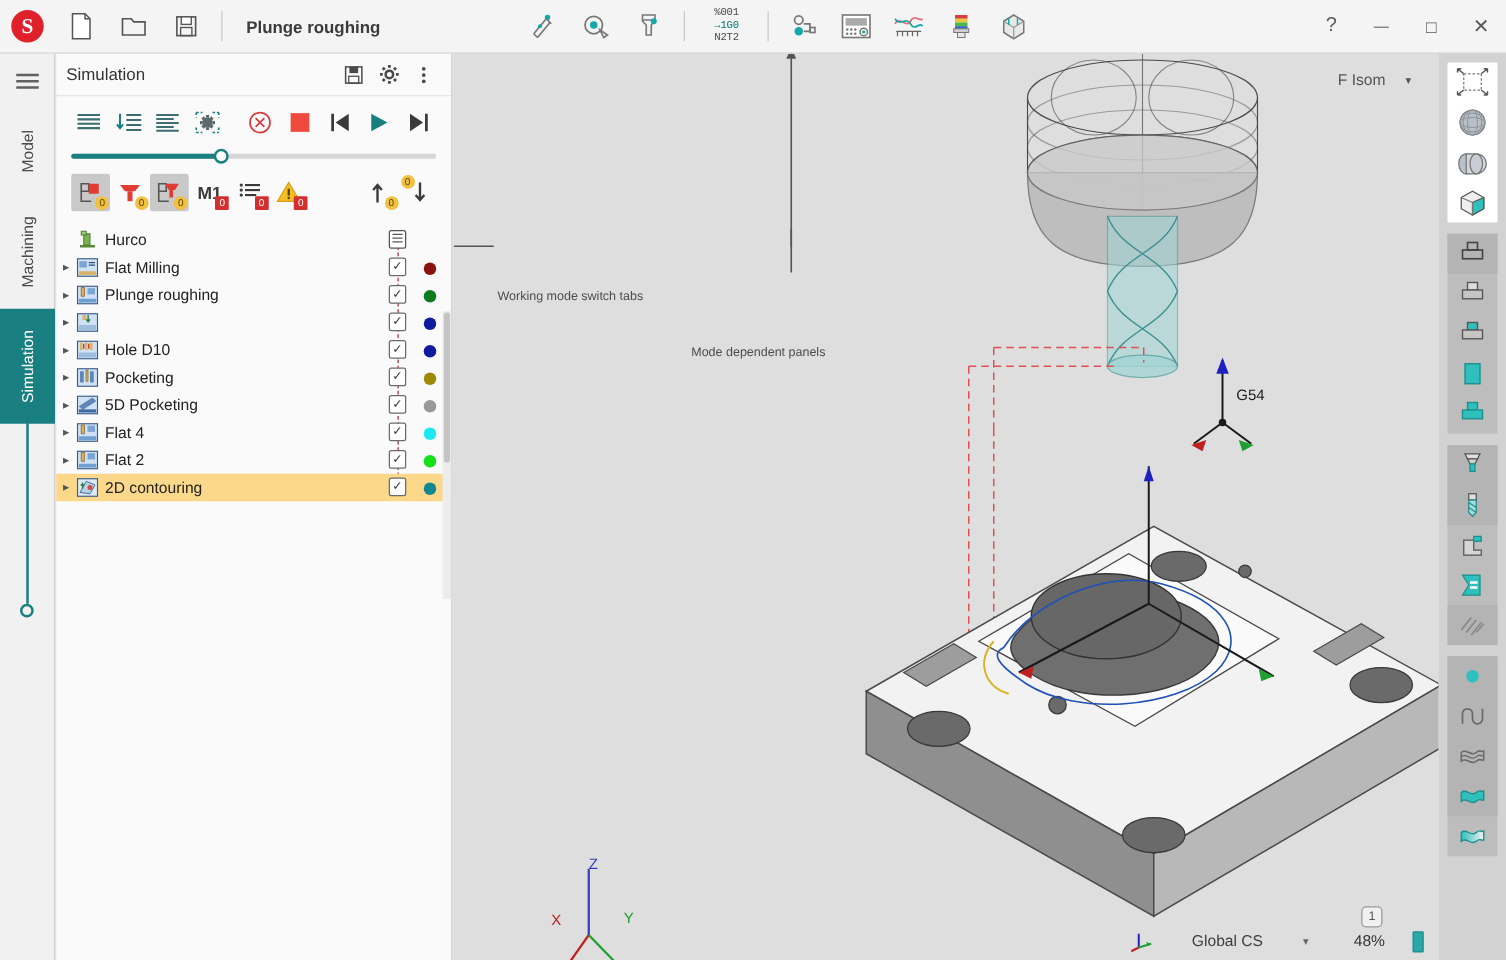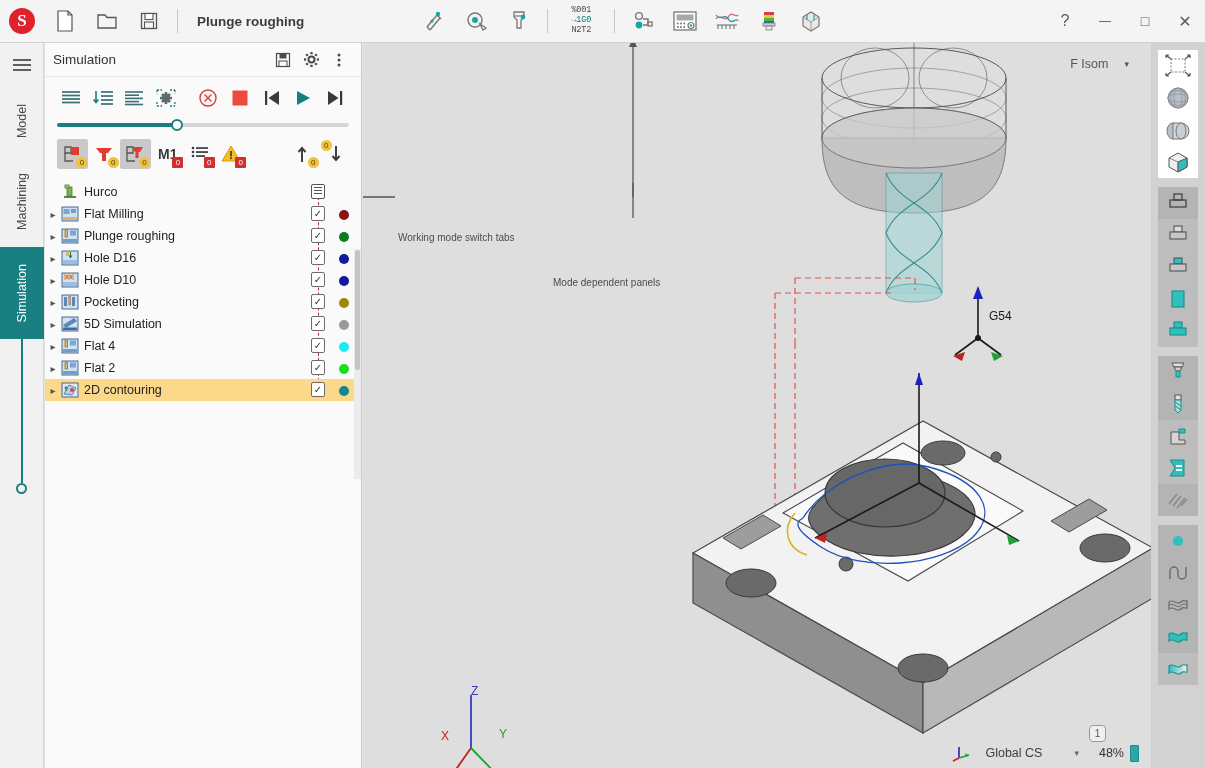--- a/index.html
+++ b/index.html
@@ -169,21 +169,21 @@
   }
   #view-combo {
     position: absolute; right: 22px; top: 14px; display: flex; align-items: center;
     font-size: 12.5px; color: #555; cursor: pointer;
   }
   #view-combo .cv { margin-right: 16px; }
   #view-combo .cr { font-size: 9px; }
   #status-bar {
     position: absolute; left: 0; bottom: 0; width: 788px; height: 30px;
     display: flex; align-items: center; justify-content: flex-end;
-    font-size: 12.5px; color: #3d3d3d; padding-right: 12px; gap: 0;
+    font-size: 12.5px; color: #3d3d3d; padding-right: 12px; gap: 16px;
   }
   #cs-combo { display: flex; align-items: center; cursor: pointer; }
   #cs-combo .lbl { margin: 0 32px 0 10px; }
   #cs-combo .cr { font-size: 9px; color: #666; }
   #zoom-val { margin-left: 20px; font-size: 12.5px; color: #333; }
   #zoom-bar {
     margin-left: 6px; width: 9px; height: 17px; background: #2aa8a8;
     border: 1px solid #1a8a8a; border-radius: 1px;
   }
   #vp-badge {
@@ -601,21 +601,20 @@
       <div class="trow">
         <div class="twist">▸</div>
         <div class="ticon">
           <svg width="18" height="16" viewBox="0 0 18 16">
               <rect x="1" y="1" width="16" height="14" fill="#cfe2f5" stroke="#3a5a85" stroke-width=".9"></rect>
               <path d="M5 2 h3 v4 h-3 Z" fill="#d9b46a"></path>
               <path d="M9.5 2 v5 M8 5.5 L9.5 7.5 L11 5.5" stroke="#2e7a3a" stroke-width="1.1" fill="none"></path>
               <rect x="2" y="10" width="14" height="4" fill="#9dbede"></rect>
             </svg>
         </div>
-        <div class="tlabel">Hole D16</div>
         <div class="tcheck">✓</div>
         <div class="tdot" style="background:#101a9c"></div>
       </div>
 
       <div class="trow">
         <div class="twist">▸</div>
         <div class="ticon">
           <svg width="18" height="16" viewBox="0 0 18 16">
               <rect x="1" y="1" width="16" height="14" fill="#cfe2f5" stroke="#3a5a85" stroke-width=".9"></rect>
               <g fill="#d9b46a">
@@ -649,21 +648,21 @@
 
       <div class="trow">
         <div class="twist">▸</div>
         <div class="ticon">
           <svg width="18" height="16" viewBox="0 0 18 16">
               <rect x="1" y="1" width="16" height="14" fill="#cfe2f5" stroke="#3a5a85" stroke-width=".9"></rect>
               <path d="M2 9 L13 2 L16 5 L5 12 Z" fill="#5e87b8"></path>
               <rect x="2" y="11.5" width="14" height="2.5" fill="#3f6ba0"></rect>
             </svg>
         </div>
-        <div class="tlabel">5D Simulation</div>
+        <div class="tlabel">5D Pocketing</div>
         <div class="tcheck">✓</div>
         <div class="tdot" style="background:#999999"></div>
       </div>
 
       <div class="trow">
         <div class="twist">▸</div>
         <div class="ticon">
           <svg width="18" height="16" viewBox="0 0 18 16">
               <rect x="1" y="1" width="16" height="14" fill="#cfe2f5" stroke="#3a5a85" stroke-width=".9"></rect>
               <rect x="9" y="2.5" width="6" height="5" fill="#7aa5d4"></rect>

